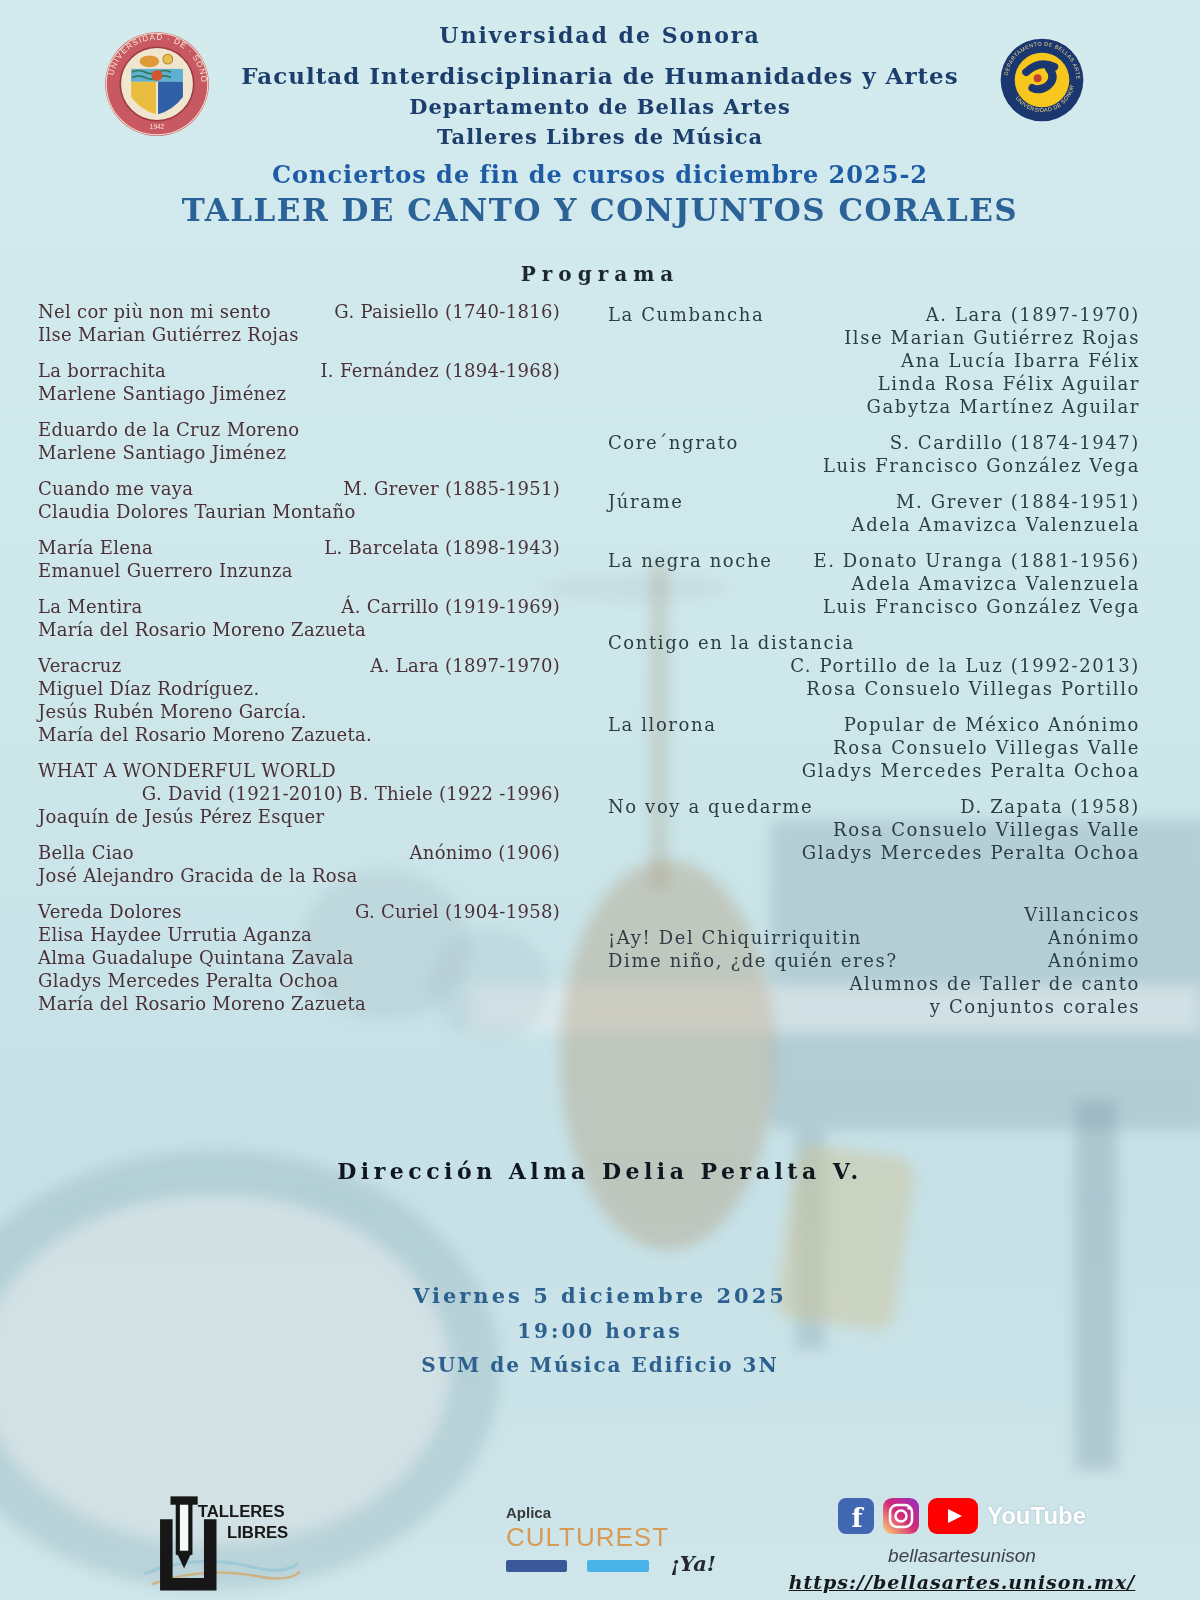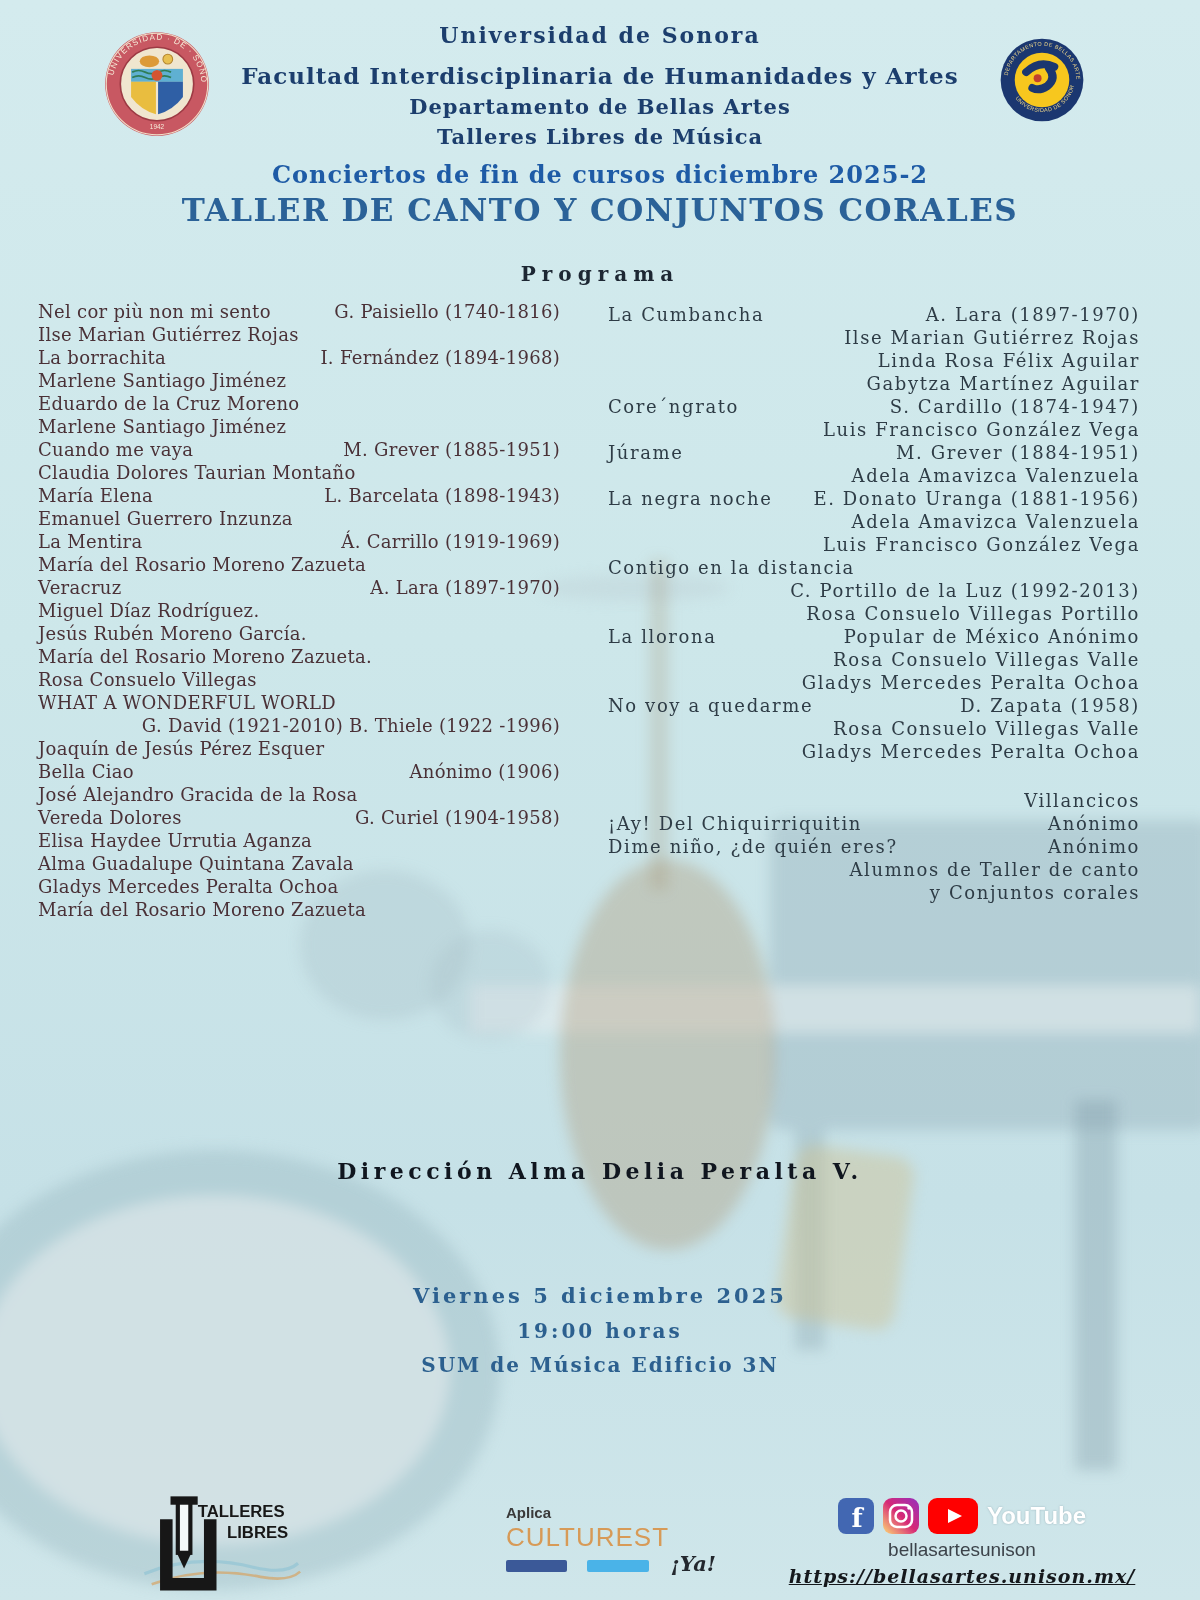--- a/index.html
+++ b/index.html
@@ -28,21 +28,21 @@
   .h-dep{font-size:21px;font-weight:bold;letter-spacing:1px;margin-top:5px;}
   .h-tal{font-size:21px;font-weight:bold;letter-spacing:1px;margin-top:5px;}
   .h-serie{font-size:24px;font-weight:bold;letter-spacing:1px;color:#1e5ba6;margin-top:11px;}
   .h-title{font-size:31px;font-weight:bold;letter-spacing:1.5px;color:#2b6298;margin-top:3px;}
   .h-prog{font-size:20px;font-weight:bold;letter-spacing:6px;color:#1d2733;margin-top:34px;}
 
   .logo{position:absolute;}
   .logo-left{left:103px;top:30px;width:108px;height:108px;}
   .logo-right{left:998px;top:36px;width:88px;height:88px;}
 
-  .col{position:absolute;display:flex;flex-direction:column;font-size:18px;line-height:23px;}
+  .col{position:absolute;display:flex;flex-direction:column;gap:13px;font-size:18px;line-height:23px;}
   #left-col{left:38px;top:300px;width:522px;color:#4a3137;letter-spacing:.3px;}
   #right-col{left:608px;top:303px;width:532px;color:#2e3c46;letter-spacing:1.6px;}
   .prog-item{display:flex;flex-direction:column;}
   .title-row{display:flex;justify-content:space-between;gap:8px;}
   .composer-own{text-align:right;}
   #right-col .performer{text-align:right;}
   #right-col .villan{margin-top:26px;}
   .villan-heading{text-align:right;}
   .credit{text-align:right;}
 
@@ -60,21 +60,21 @@
   .cult-brand{font-size:26px;color:#d79a57;letter-spacing:1px;margin-top:1px;}
   .cult-row{display:flex;align-items:flex-end;gap:20px;margin-top:3px;}
   .badge{height:12px;border-radius:2px;display:inline-block;}
   .badge-fb{width:62px;background:#3b5998;}
   .badge-tw{width:62px;background:#4ab3e8;}
   .cult-ya{font-family:"DejaVu Serif",serif;font-style:italic;font-weight:bold;font-size:21px;color:#23282e;margin-left:2px;line-height:16px;}
 
   .social{position:absolute;left:792px;top:1498px;width:340px;display:flex;flex-direction:column;align-items:center;}
   .social-row{display:flex;align-items:center;gap:9px;}
   .yt-word{font-family:"Liberation Sans",sans-serif;font-weight:bold;font-size:24px;color:#ffffff;text-shadow:0 0 2px rgba(110,135,145,.55);}
-  .handle{font-family:"Liberation Sans",sans-serif;font-size:19px;color:#3c434a;margin-top:5px;}
+  .handle{font-family:"Liberation Sans",sans-serif;font-size:19px;color:#3c434a;margin-top:11px;font-style:italic;}
   .site-url{font-size:19px;font-weight:bold;font-style:italic;color:#15181c;text-decoration:underline;margin-top:4px;letter-spacing:1px;}
 </style>
 </head>
 <body>
 
 <div class="poster">
 
   <div class="bg-photo">
     <div class="bg-cymbal"></div>
     <div class="bg-piano"></div>
@@ -180,21 +180,20 @@
         <div class="line performer">María del Rosario Moreno Zazueta</div>
       </div>
       <div class="prog-item">
         <div class="line title-row">
           <span class="title">Veracruz</span>
           <span class="composer">A. Lara (1897-1970)</span>
         </div>
         <div class="line performer">Miguel Díaz Rodríguez.</div>
         <div class="line performer">Jesús Rubén Moreno García.</div>
         <div class="line performer">María del Rosario Moreno Zazueta.</div>
-        <div class="line performer">Rosa Consuelo Villegas</div>
       </div>
       <div class="prog-item">
         <div class="line title-line">WHAT A WONDERFUL WORLD</div>
         <div class="line composer-own">G. David (1921-2010) B. Thiele (1922 -1996)</div>
         <div class="line performer">Joaquín de Jesús Pérez Esquer</div>
       </div>
       <div class="prog-item">
         <div class="line title-row">
           <span class="title">Bella Ciao</span>
           <span class="composer">Anónimo (1906)</span>
@@ -212,20 +211,21 @@
         <div class="line performer">María del Rosario Moreno Zazueta</div>
       </div>
     </div>
   <div id="right-col" class="col">
       <div class="prog-item">
         <div class="line title-row">
           <span class="title">La Cumbancha</span>
           <span class="composer">A. Lara (1897-1970)</span>
         </div>
         <div class="line performer">Ilse Marian Gutiérrez Rojas</div>
+        <div class="line performer">Ana Lucía Ibarra Félix</div>
         <div class="line performer">Linda Rosa Félix Aguilar</div>
         <div class="line performer">Gabytza Martínez Aguilar</div>
       </div>
       <div class="prog-item">
         <div class="line title-row">
           <span class="title">Core´ngrato</span>
           <span class="composer">S. Cardillo (1874-1947)</span>
         </div>
         <div class="line performer">Luis Francisco González Vega</div>
       </div>

